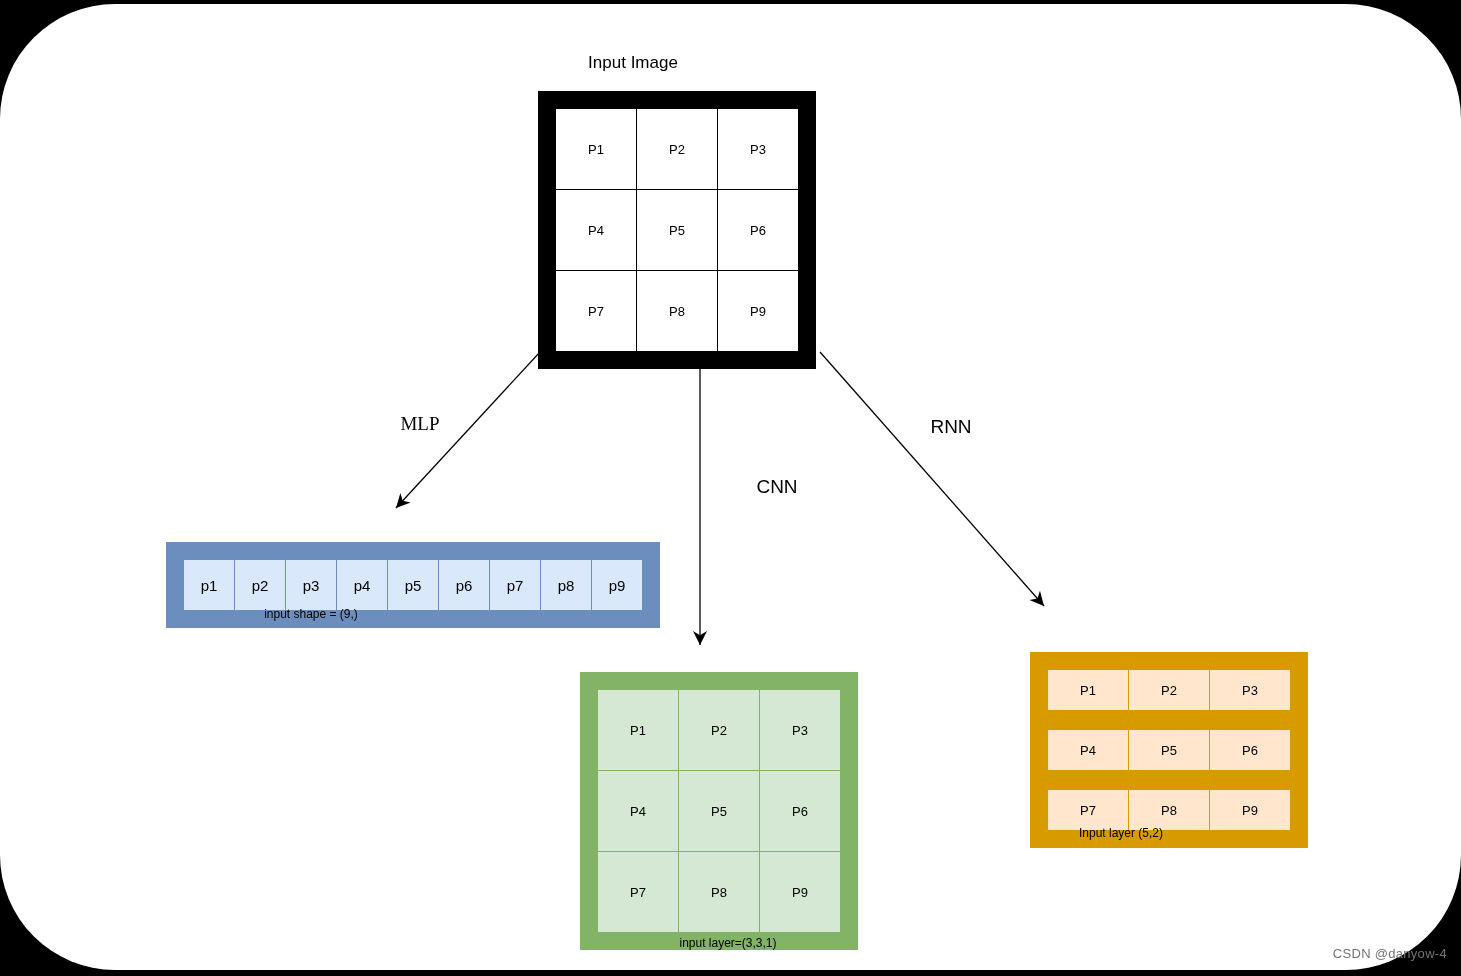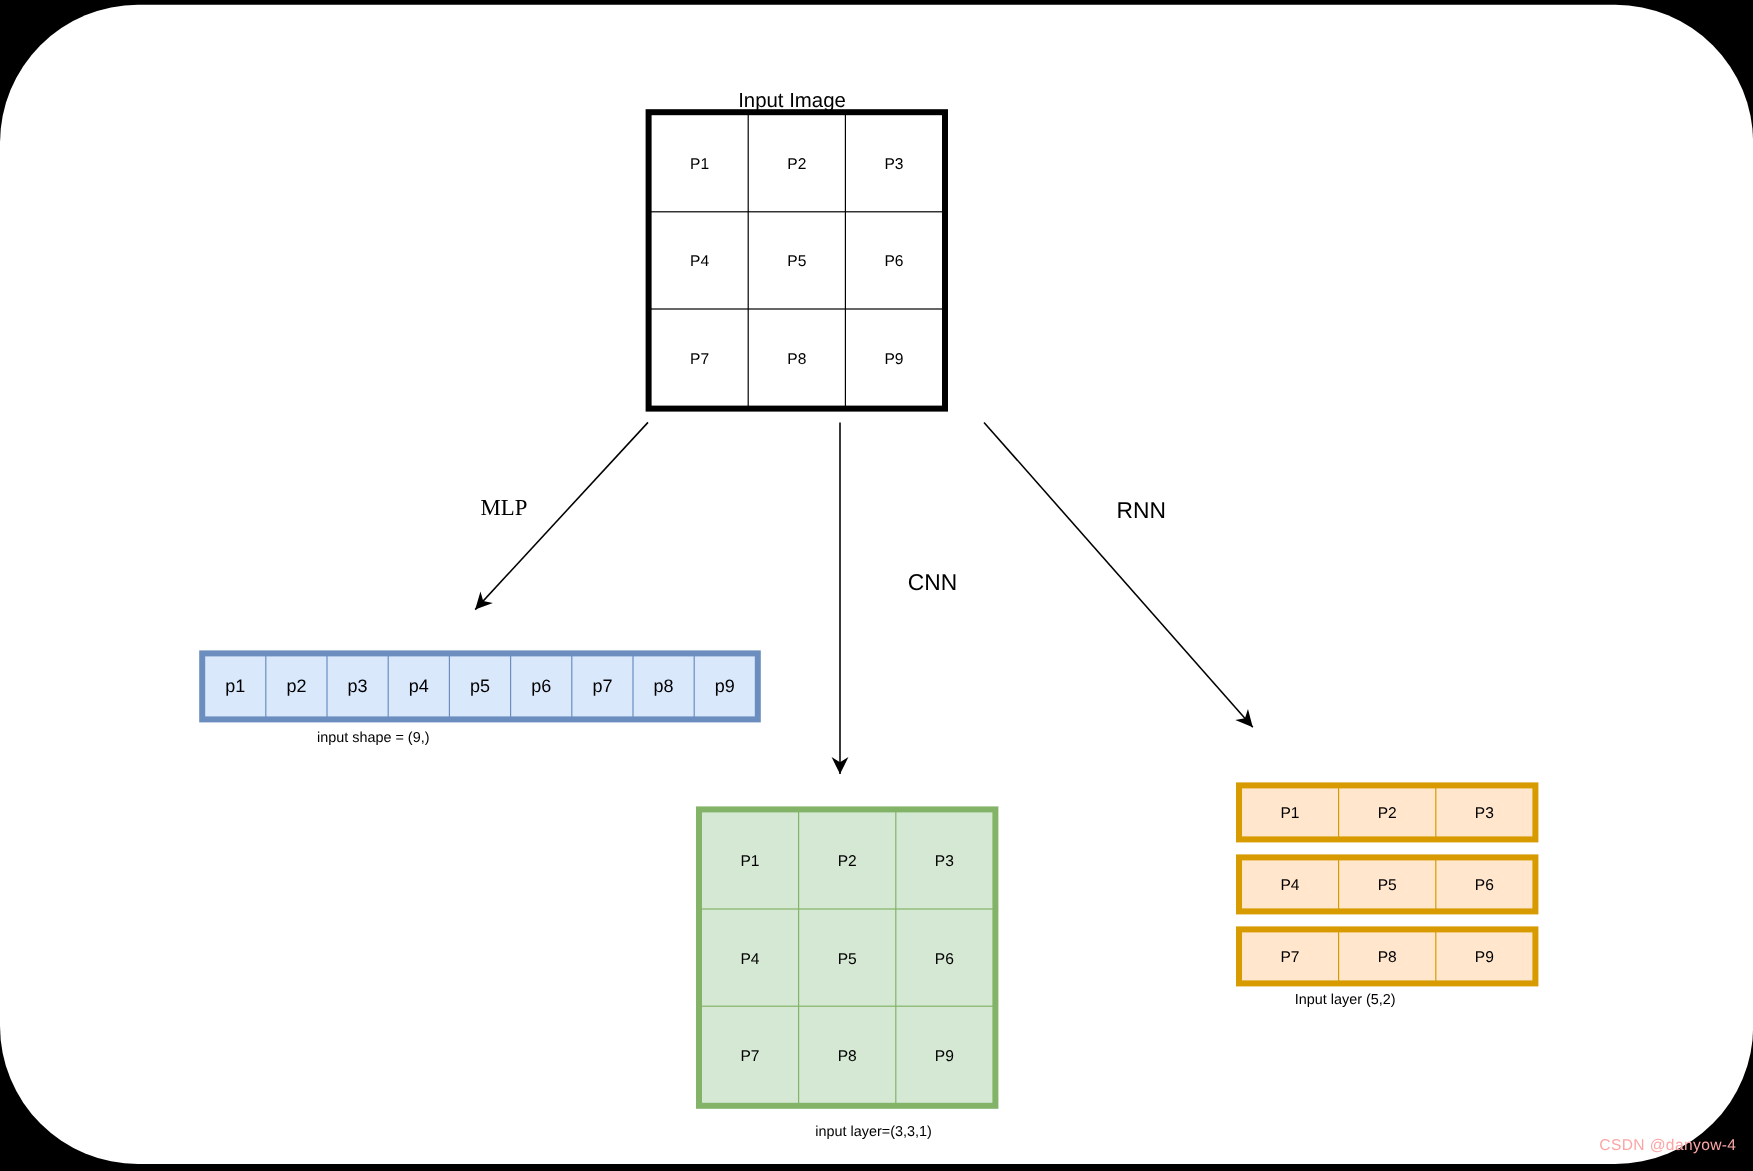--- a/index.html
+++ b/index.html
@@ -26,21 +26,21 @@
   }
   .diagram-title { font-size: 17px; }
   .branch-label  { font-size: 19px; }
   .caption       { font-size: 12px; }
 
   
   .cellgrid {
     position: absolute;
     display: grid;
     gap: 1px;
-    padding: 5px;
+    padding: 18px;
   }
   .cellgrid .cell {
     display: flex;
     align-items: center;
     justify-content: center;
     font-size: 13px;
   }
   #input-grid { background: #000000; grid-template-columns: repeat(3, 80px); grid-auto-rows: 80px; }
   #input-grid .cell { background: #ffffff; }
 
@@ -57,21 +57,21 @@
     position: absolute;
     left: 0; top: 0;
     width: 1461px; height: 976px;
     pointer-events: none;
   }
   #watermark {
     position: absolute;
     right: 14px;
     top: 946px;
     font-size: 13px;
-    color: #fca5a5;
+    color: #737373;
     letter-spacing: 0.3px;
     z-index: 5;
   }
 </style>
 </head>
 <body>
 
 <div id="stage">
   <div id="canvas"></div>
 
@@ -79,21 +79,21 @@
     <defs>
       <marker id="arrowhead" viewBox="0 0 12 12" refX="11" refY="6" markerWidth="13" markerHeight="13" orient="auto-start-reverse">
         <path d="M1,1 L11,6 L1,11 L4,6 Z" fill="#000"></path>
       </marker>
     </defs>
     <line x1="540" y1="352" x2="396" y2="508" stroke="#000" stroke-width="1.3" marker-end="url(#arrowhead)"></line>
     <line x1="700" y1="352" x2="700" y2="645" stroke="#000" stroke-width="1.3" marker-end="url(#arrowhead)"></line>
     <line x1="820" y1="352" x2="1044" y2="606" stroke="#000" stroke-width="1.3" marker-end="url(#arrowhead)"></line>
   </svg>
 
-  <div class="center-label diagram-title" style="left:660px; top:63px;margin-top:21px;">Input Image</div>
+  <div class="center-label diagram-title" style="left:633px; top:63px;">Input Image</div>
 
   <div id="input-grid" class="cellgrid" style="left:538px; top:91px;">
     <div class="cell">P1</div>
     <div class="cell">P2</div>
     <div class="cell">P3</div>
     <div class="cell">P4</div>
     <div class="cell">P5</div>
     <div class="cell">P6</div>
     <div class="cell">P7</div>
     <div class="cell">P8</div>

